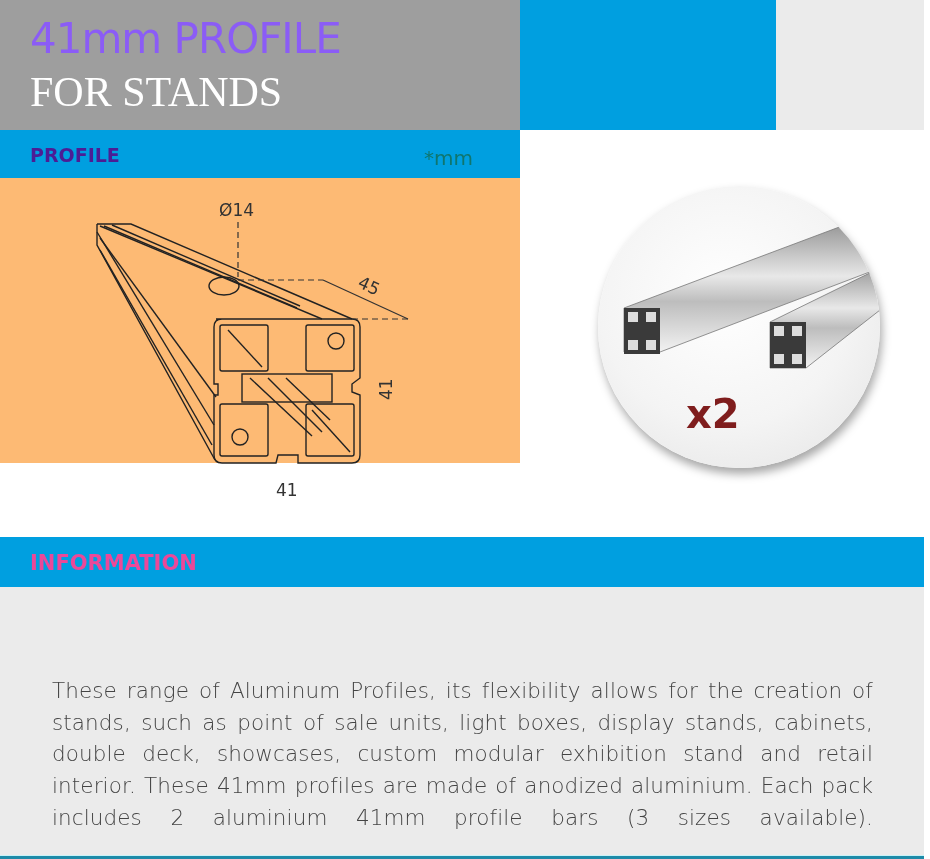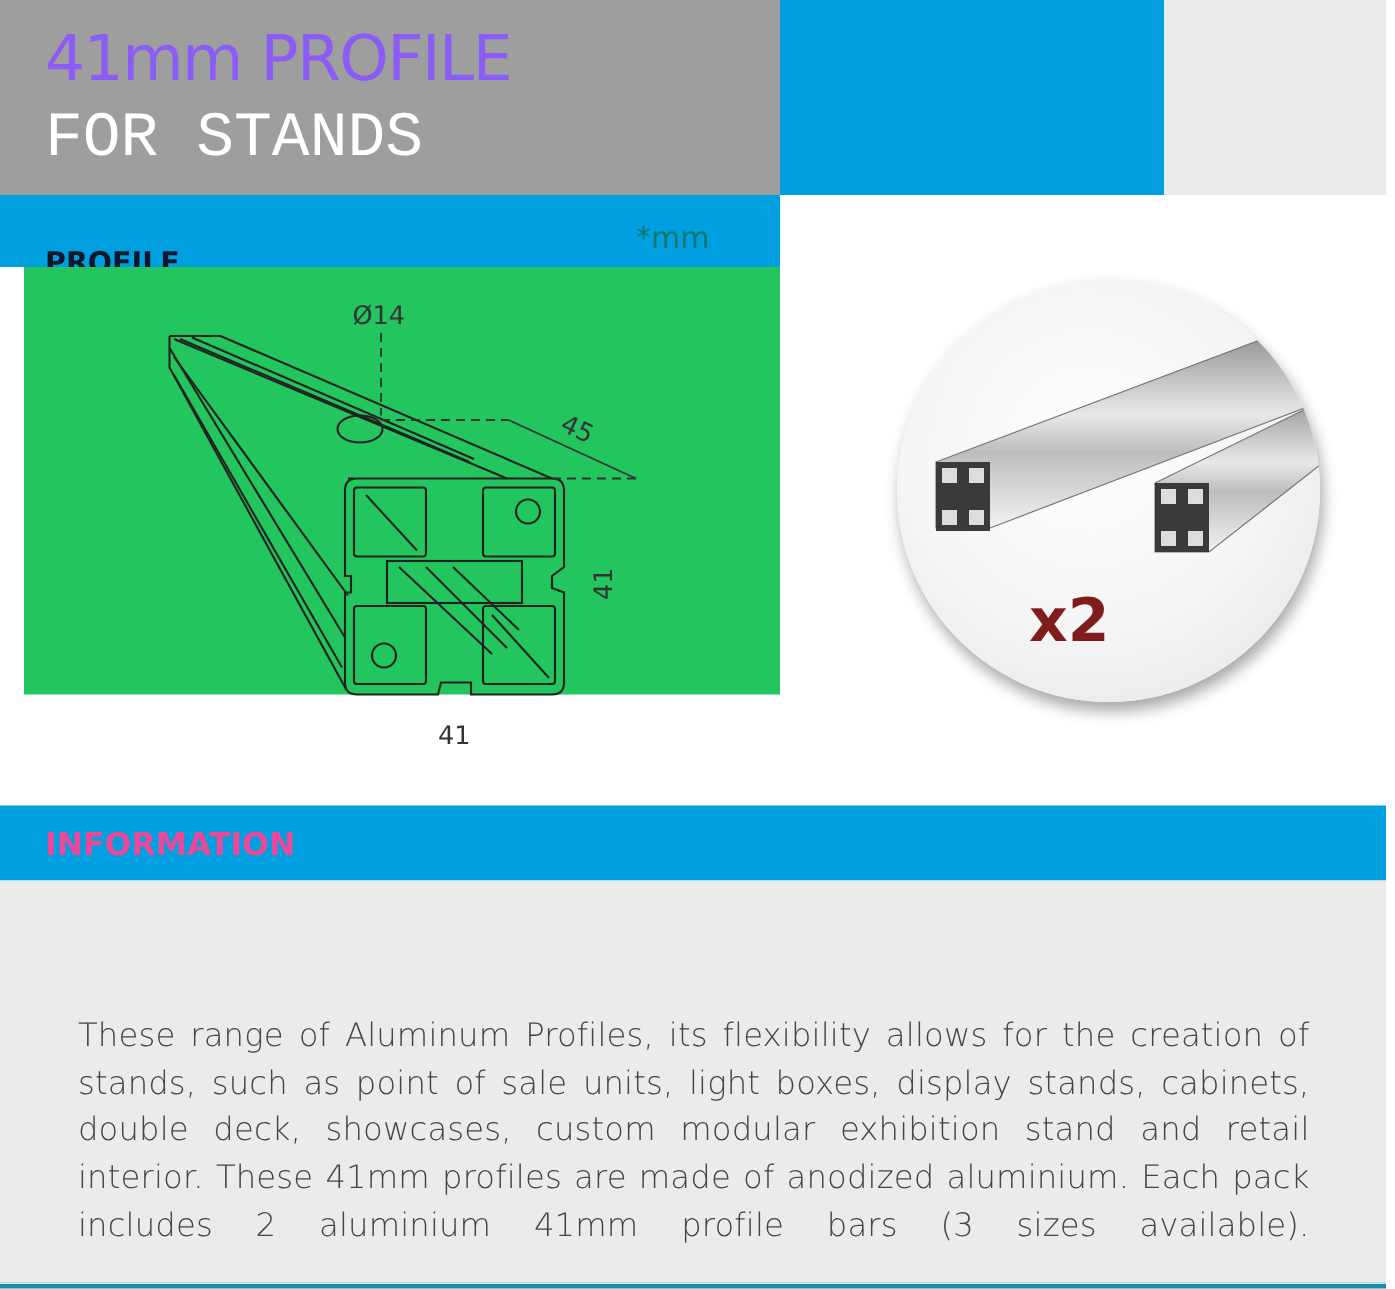--- a/index.html
+++ b/index.html
@@ -1,26 +1,26 @@
 <!DOCTYPE html>
 <html><head>
 <meta charset="utf-8">
 <style>
   html, body { margin: 0; padding: 0; }
   body { width: 930px; height: 859px; background: #ffffff; position: relative; overflow: hidden; font-family: "DejaVu Sans", sans-serif; }
   .abs { position: absolute; }
   #title-block { left: 0; top: 0; width: 520px; height: 130px; background: #9e9e9e; }
   #title-line1 { left: 30px; top: 14px; font-size: 42px; color: #8b5cf6; font-family: "DejaVu Sans", sans-serif; letter-spacing: -1px; }
-  #title-line2 { left: 30px; top: 68px; font-size: 42px; color: #ffffff; font-family: Liberation Mono, monospace; font-weight: 200; letter-spacing: 0px; }
+  #title-line2 { left: 30px; top: 68px; font-size: 42px; color: #ffffff; font-family: Liberation Serif, serif; font-weight: 200; letter-spacing: 0px; }
   #accent-blue { left: 520px; top: 0; width: 256px; height: 130px; background: #009fe0; }
   #accent-gray { left: 776px; top: 0; width: 148px; height: 130px; background: #ebebeb; }
   #profile-bar { left: 0; top: 130px; width: 520px; height: 48px; background: #009fe0; }
-  #profile-label { left: 30px; top: 144px; font-size: 19px; font-weight: bold; color: #0f172a; margin-top: 20px; }
+  #profile-label { left: 30px; top: 144px; font-size: 19px; font-weight: bold; color: #4c1d95; }
   #profile-unit { left: 424px; top: 146px; font-size: 20px; color: #0f766e; }
-  #drawing-area { left: 16px; top: 178px; width: 520px; height: 285px; background: #22c55e; }
+  #drawing-area { left: 0; top: 178px; width: 520px; height: 285px; background: #fdba74; }
   #right-panel { left: 520px; top: 130px; width: 404px; height: 407px; background: #ffffff; }
   #product-circle { left: 598px; top: 186px; width: 282px; height: 282px; border-radius: 50%;
      background: radial-gradient(circle at 45% 40%, #ffffff 0%, #f4f4f4 55%, #e2e2e2 100%);
      box-shadow: 2px 6px 10px rgba(0,0,0,0.35); overflow: hidden; }
   #qty-label { left: 686px; top: 391px; font-size: 40px; font-weight: bold; color: #7f1d1d; }
   #info-bar { left: 0; top: 537px; width: 924px; height: 50px; background: #009fe0; }
   #info-label { left: 30px; top: 551px; font-size: 21px; font-weight: bold; color: #ec4899; }
   #info-body { left: 0; top: 587px; width: 924px; height: 268px; background: #ebebeb; }
   #info-text { left: 52px; top: 675px; width: 821px; font-size: 21.5px; line-height: 31.7px; color: #444444; text-align: justify; text-align-last: justify; font-family: "DejaVu Sans", sans-serif; font-weight: 200; letter-spacing: 0.1px; }
   #bottom-rule { left: 0; top: 855px; width: 924px; height: 4px; background: #1d8aa8; border-top: 1px solid #c8f3f8; }

